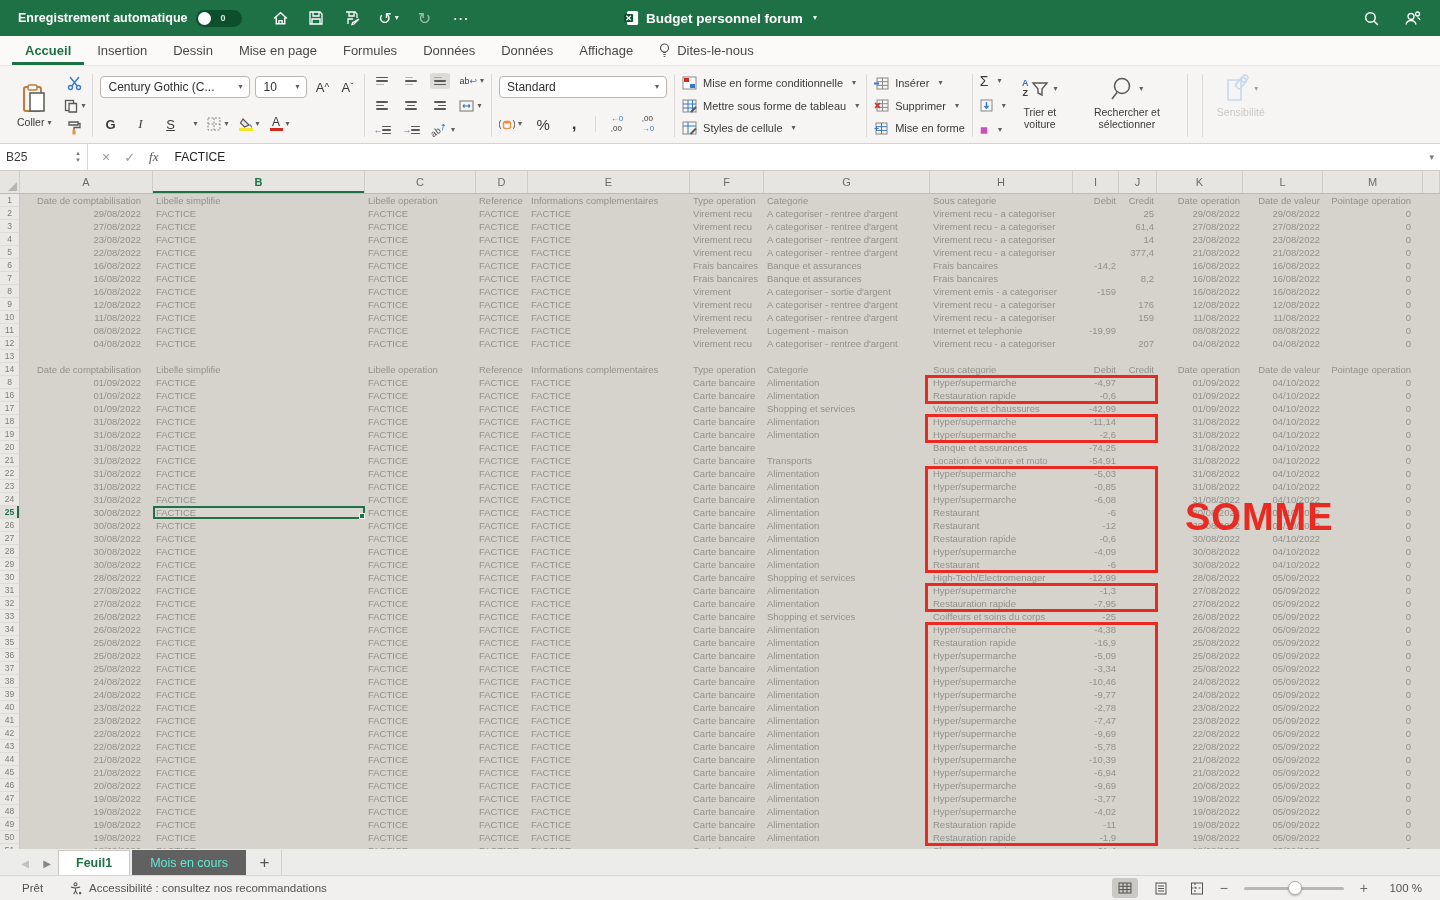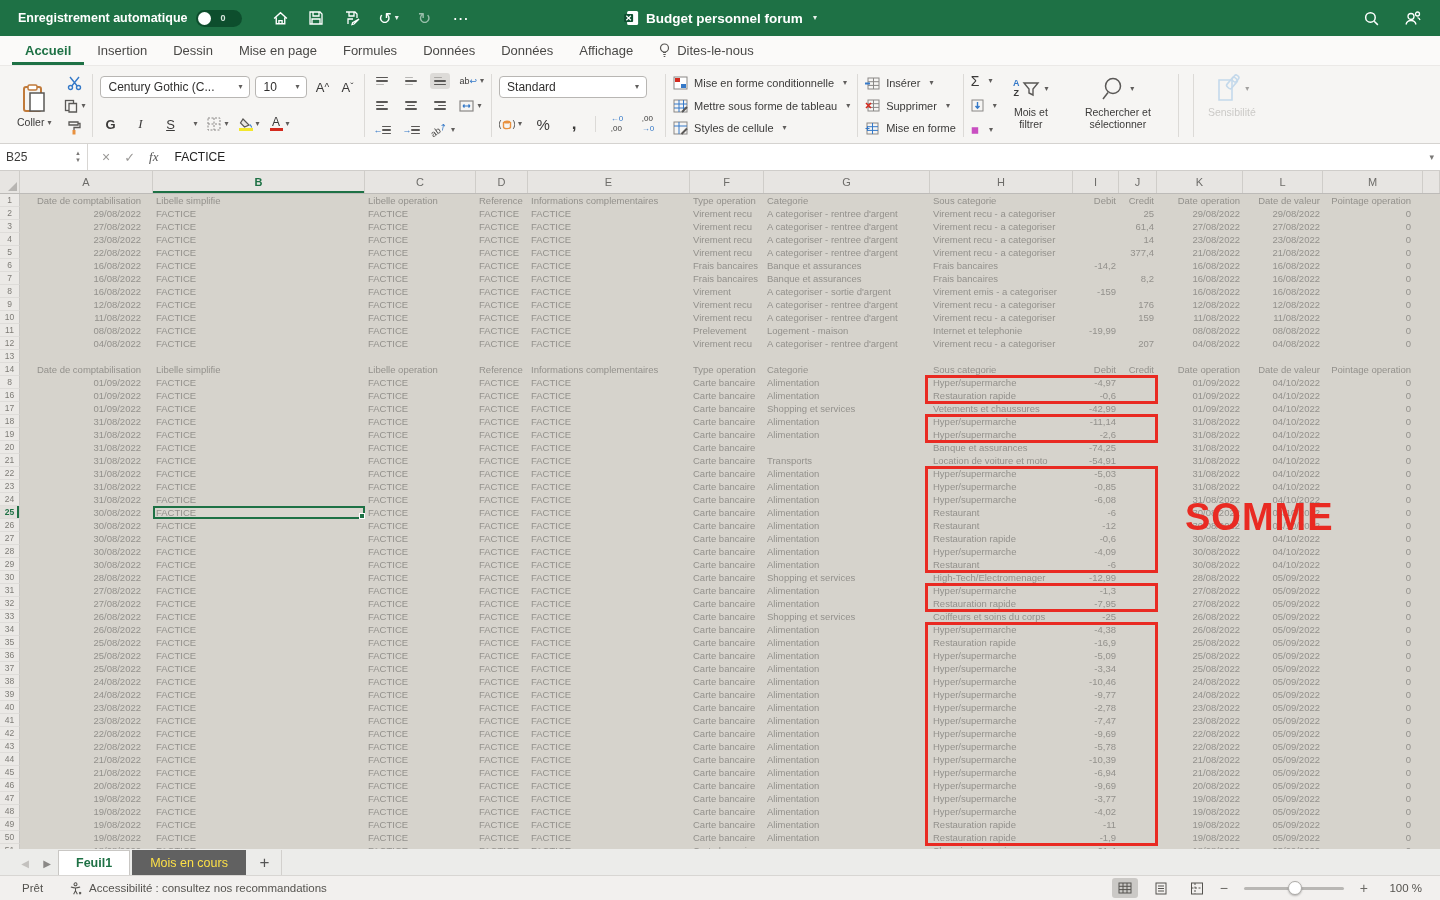--- a/index.html
+++ b/index.html
@@ -64,21 +64,21 @@
 .selcell{outline:2px solid #1e7145;outline-offset:-2px;position:relative;background:#d9d6cf}
 .selcell::after{content:"";position:absolute;right:0;bottom:0;width:4px;height:4px;background:#1e7145;border:1px solid #fff}
 .redbox{position:absolute;left:925px;width:233px;border:3px solid #e92a22;pointer-events:none}
 .somme{position:absolute;left:1185px;top:302px;font-size:38px;font-weight:700;color:#e92a22;letter-spacing:1px;pointer-events:none}
 
 .sheetbar{height:27px;background:#ececea;border-bottom:1px solid #d8d6d3;display:flex;align-items:flex-end;padding-left:14px}
 .sarrow{width:22px;height:24px;display:flex;align-items:center;justify-content:center;font-size:10px;color:#8a8886}
 .sarrow.dis{color:#c3c1be}
 .stab{height:25px;padding:0 17px;display:flex;align-items:center;font-size:12.5px;border:1px solid #c9c7c4;border-bottom:none;background:#dcdad7;color:#444;margin-right:2px}
 .stab.active{background:#fff;color:#1e7145;font-weight:700}
-.stab.dark{background:#616161;color:#fde047;border-color:#616161}
+.stab.dark{background:#616161;color:#5eead4;border-color:#616161}
 .addtab{width:34px;height:25px;display:flex;align-items:center;justify-content:center;font-size:17px;color:#555;border-right:1px solid #d2d0cd}
 
 .statusbar{height:24px;background:#f2f0ee;display:flex;align-items:center;font-size:11.5px;color:#55534f;padding:0 10px}
 .sbleft{display:flex;align-items:center;gap:26px;margin-left:12px}
 .accit{display:flex;align-items:center;gap:7px}
 .sbright{margin-left:auto;display:flex;align-items:center;gap:10px;margin-right:8px}
 .vbtn{width:26px;height:20px;display:flex;align-items:center;justify-content:center;border-radius:3px}
 .vbtn.active{background:#cbc9c6}
 .ztrack{width:100px;height:3px;background:#b9b7b4;border-radius:2px;position:relative;margin:0 6px}
 .zthumb{position:absolute;left:44px;top:-6px;width:14px;height:14px;border-radius:50%;background:#fff;border:1px solid #aeaca9;box-shadow:0 1px 2px rgba(0,0,0,.25)}
@@ -325,21 +325,21 @@
         </span>
       <span class="smbtn" style="height:16px;font-size:9px">
           <span style="transform:rotate(-35deg);display:inline-block">ab<span style="color:#3579c8">↗</span></span>
           <span class="chev">▾</span>
         </span>
     </div>
   </div>
   <div class="rsep"></div>
 
   <div class="col" style="justify-content:space-around">
-    <span class="combo" style="width:148px">
+    <span class="combo" style="width:168px">
         <span>Standard</span>
         <span class="chev">▾</span>
       </span>
     <div class="row" style="gap:11px;margin-top:5px">
       <span class="smbtn">
           <svg width="16" height="13" viewBox="0 0 16 13">
             <path d="M2 2c-1 .8-1.6 2.8-1.6 4.5S1 10.2 2 11" fill="none" stroke="#5a5856"></path>
             <path d="M14 2c1 .8 1.6 2.8 1.6 4.5S15 10.2 14 11" fill="none" stroke="#5a5856"></path>
             <ellipse cx="8" cy="4" rx="3.5" ry="1.6" fill="#e8913f"></ellipse>
             <path d="M4.5 4v5c0 .9 1.6 1.6 3.5 1.6s3.5-.7 3.5-1.6V4" fill="none" stroke="#e8913f" stroke-width="1.4"></path>
@@ -447,21 +447,21 @@
     <span class="bicon" style="gap:2px">
       <span class="col" style="font-size:9px;font-weight:700;line-height:1.1">
           <span style="color:#3579c8">A</span>
           <span>Z</span>
         </span>
       <svg width="18" height="18" viewBox="0 0 18 18" fill="none" stroke="#5a5856" stroke-width="1.4">
           <path d="M2 3h14L11 9v6l-4-2V9z"></path>
         </svg>
       <span class="chev">▾</span>
     </span>
-    <span style="width:54px">Mois et filtrer</span>
+    <span style="width:54px">Trier et voiture</span>
   </div>
   <div class="bigbtn">
     <span class="bicon">
         <svg width="26" height="26" viewBox="0 0 26 26" fill="none" stroke="#5a5856" stroke-width="1.5">
           <circle cx="12" cy="10" r="7.5"></circle>
           <path d="M7 16.5 2 23"></path>
         </svg>
         <span class="chev">▾</span>
       </span>
     <span style="width:92px">Rechercher et sélectionner</span>

